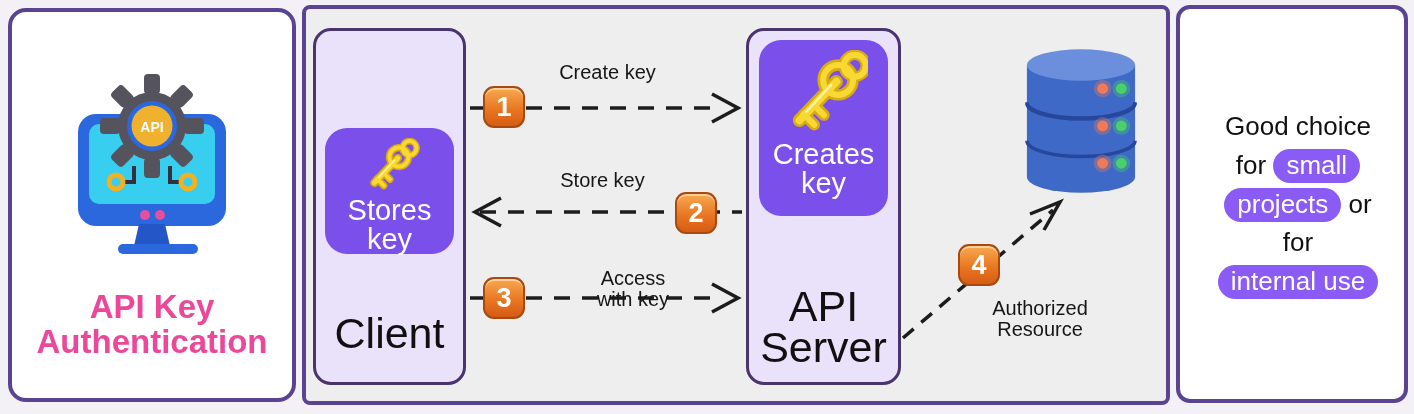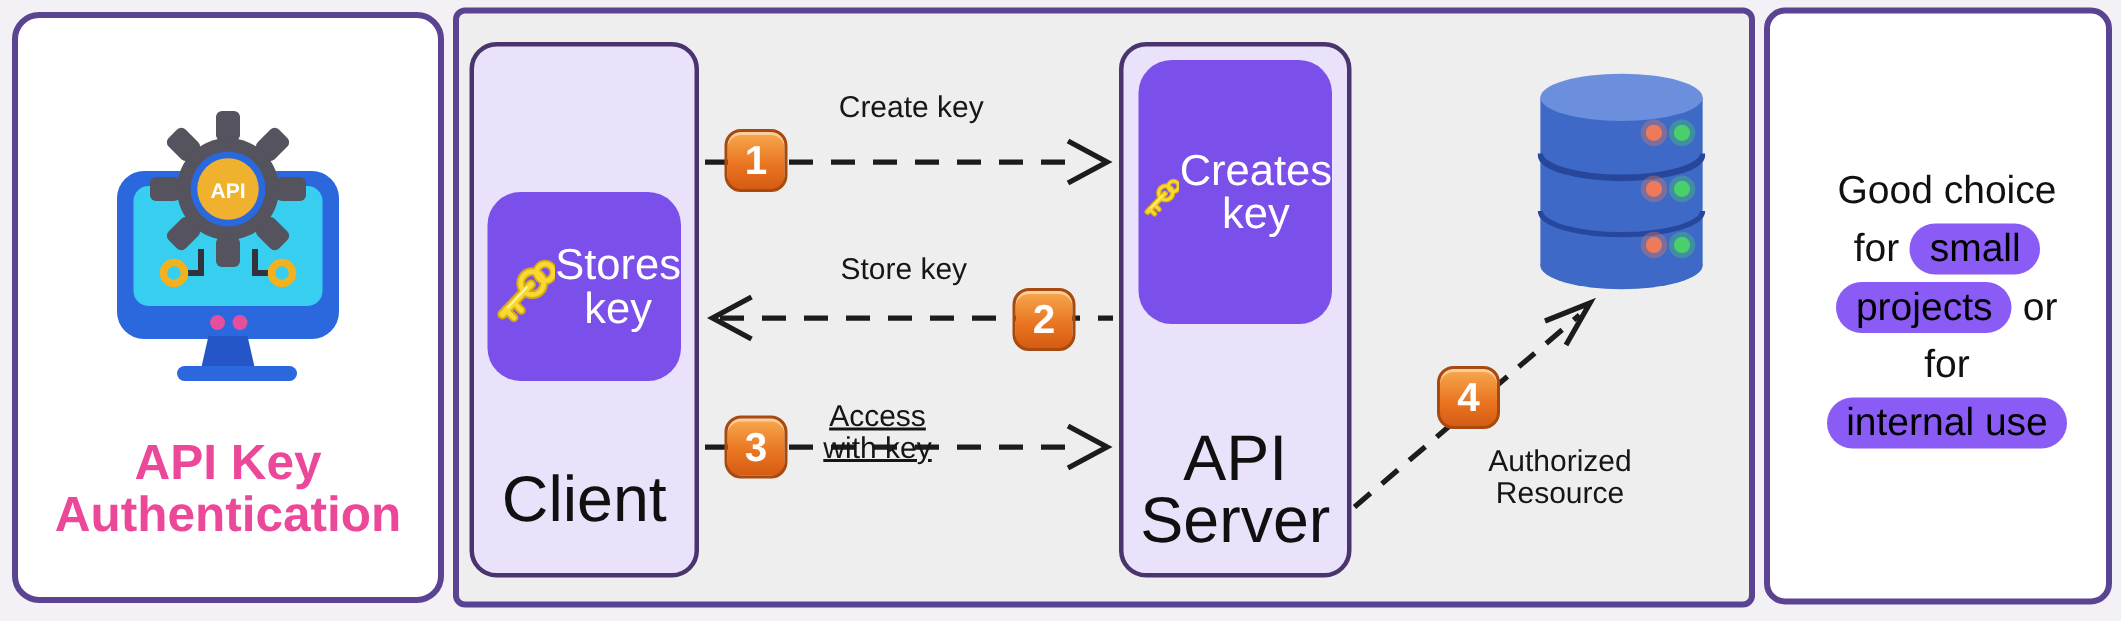--- a/index.html
+++ b/index.html
@@ -14,21 +14,21 @@
   #left-panel .icon-wrap { margin-top:58px; }
   #left-title { text-align:center; font-weight:bold; font-size:33px; line-height:1.05; color:#ec4899; margin-top:26px; }
 
   
   #mid-panel { left:302px; top:5px; width:868px; height:400px; border-radius:8px; background:#efeeef; }
 
   .entity-box { position:absolute; background:#eae1fb; border:3px solid #4a346e; border-radius:18px; }
   #client-box { left:313px; top:28px; width:153px; height:357px; }
   #server-box { left:746px; top:28px; width:155px; height:357px; }
 
-  .key-card { position:absolute; background:#7b4fe9; border-radius:22px; display:flex; align-items:center; }
+  .key-card { position:absolute; background:#7b4fe9; border-radius:22px; display:flex; flex-direction:column; align-items:center; }
   #client-key-card { left:9px; top:97px; width:129px; height:126px; }
   #server-key-card { left:10px; top:9px; width:129px; height:176px; }
   .key-card svg { margin-top:10px; }
   .key-card .card-label { color:#fff; font-size:29px; line-height:1.0; text-align:center; margin-top:2px; }
 
   .entity-name { position:absolute; width:100%; text-align:center; color:#101010; font-size:43px; line-height:0.95; }
   #client-name { bottom:28px;text-align:center; }
   #server-name { bottom:14px; }
 
   
@@ -42,21 +42,21 @@
 
   .arrow-svg { position:absolute; z-index:1; }
 
   
   #database { position:absolute; left:1022px; top:46px; }
 
   
   #right-panel { left:1176px; top:5px; width:232px; height:398px; border-radius:14px;
     display:flex; flex-direction:column; align-items:center; justify-content:center;padding-left:12px; }
   #note { text-align:center; font-size:26px; color:#111; line-height:1.42; }
-  .pill { background:#8b5bf6; color:#000000; border-radius:999px; padding:1px 13px 3px; white-space:nowrap; }
+  .pill { background:#8b5bf6; color:#ffffff; border-radius:999px; padding:1px 13px 3px; white-space:nowrap; }
   #note .note-line { margin:2px 0; }
 </style>
 </head>
 <body>
 
 <div id="canvas">
 
   <div id="left-panel" class="panel">
     <div class="icon-wrap">
       <svg width="160" height="190" viewBox="0 0 160 190">
@@ -171,21 +171,21 @@
     </div>
   </div>
 
   <div class="badge" style="left:483px; top:86px;">1</div>
   <div class="badge" style="left:675px; top:192px;">2</div>
   <div class="badge" style="left:483px; top:277px;">3</div>
   <div class="badge" style="left:958px; top:244px;">4</div>
 
   <div class="step-label" style="left:500px; top:62px; width:215px;">Create key</div>
   <div class="step-label" style="left:495px; top:170px; width:215px;">Store key</div>
-  <div class="step-label" style="left:480px; top:268px; width:210px;text-decoration:underline;">
+  <div class="step-label" style="left:528px; top:268px; width:210px;">
     <div>Access</div>
     <div>with key</div>
   </div>
   <div class="step-label" style="left:940px; top:298px; width:200px;">
     <div>Authorized</div>
     <div>Resource</div>
   </div>
 
   <div id="database">
     <svg width="118" height="150" viewBox="0 0 120 150">

